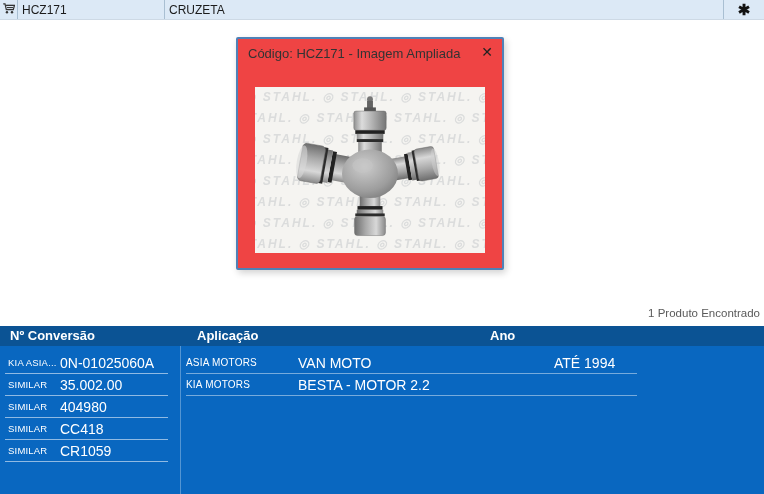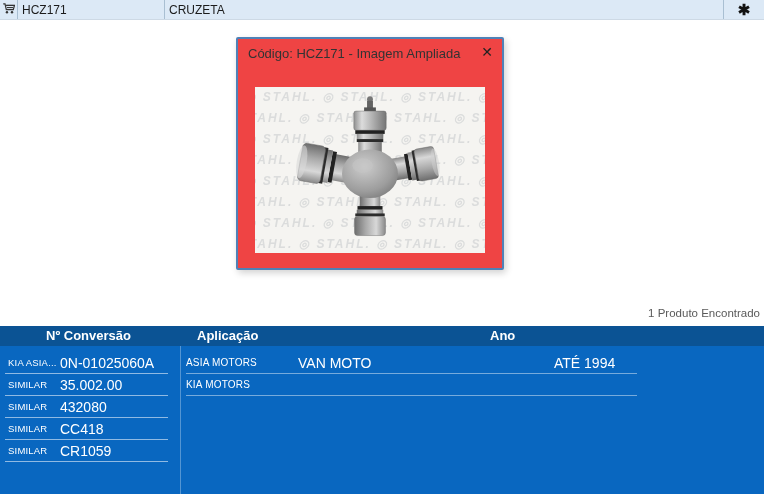--- a/index.html
+++ b/index.html
@@ -64,21 +64,21 @@
   
   .panel {
     position:absolute; left:0; top:326px; width:764px; height:168px;
     background:#0967c0; color:#fff;
   }
   .panel-header {
     position:absolute; top:0; left:0; right:0; height:20px;
     background:#0b5394;
   }
   .ph-label { position:absolute; top:2px; font-size:13px; font-weight:bold; color:#fff; }
-  .ph-conv { left:10px;margin-left:36px; } .ph-app { left:197px; } .ph-year { left:490px; }
+  .ph-conv { left:10px; } .ph-app { left:197px; } .ph-year { left:490px; }
 
   .col-divider {
     position:absolute; left:180px; top:20px; bottom:0; width:1px;
     background:rgba(255,255,255,0.30);
   }
 
   .conv-rows { position:absolute; left:5px; top:26px; width:163px; }
   .conv-row {
     height:22px; display:flex; align-items:center; padding-left:3px;
     border-bottom:1px solid rgba(255,255,255,0.55); cursor:pointer;
@@ -210,39 +210,40 @@
       <div class="conv-row">
         <span class="conv-label">KIA ASIA...</span>
         <span class="conv-value">0N-01025060A</span>
       </div>
       <div class="conv-row">
         <span class="conv-label">SIMILAR</span>
         <span class="conv-value">35.002.00</span>
       </div>
       <div class="conv-row">
         <span class="conv-label">SIMILAR</span>
-        <span class="conv-value">432080</span>
+        <span class="conv-value">404980</span>
       </div>
       <div class="conv-row">
         <span class="conv-label">SIMILAR</span>
         <span class="conv-value">CC418</span>
       </div>
       <div class="conv-row">
         <span class="conv-label">SIMILAR</span>
         <span class="conv-value">CR1059</span>
       </div>
     </div>
 
     <div class="app-rows">
       <div class="app-row">
         <span class="app-maker">ASIA MOTORS</span>
         <span class="app-model">VAN MOTO</span>
         <span class="app-year">ATÉ 1994</span>
       </div>
       <div class="app-row">
         <span class="app-maker">KIA MOTORS</span>
+        <span class="app-model">BESTA - MOTOR 2.2</span>
         <span class="app-year"></span>
       </div>
     </div>
 
   </div>
 
 </div>
 
 </body></html>

